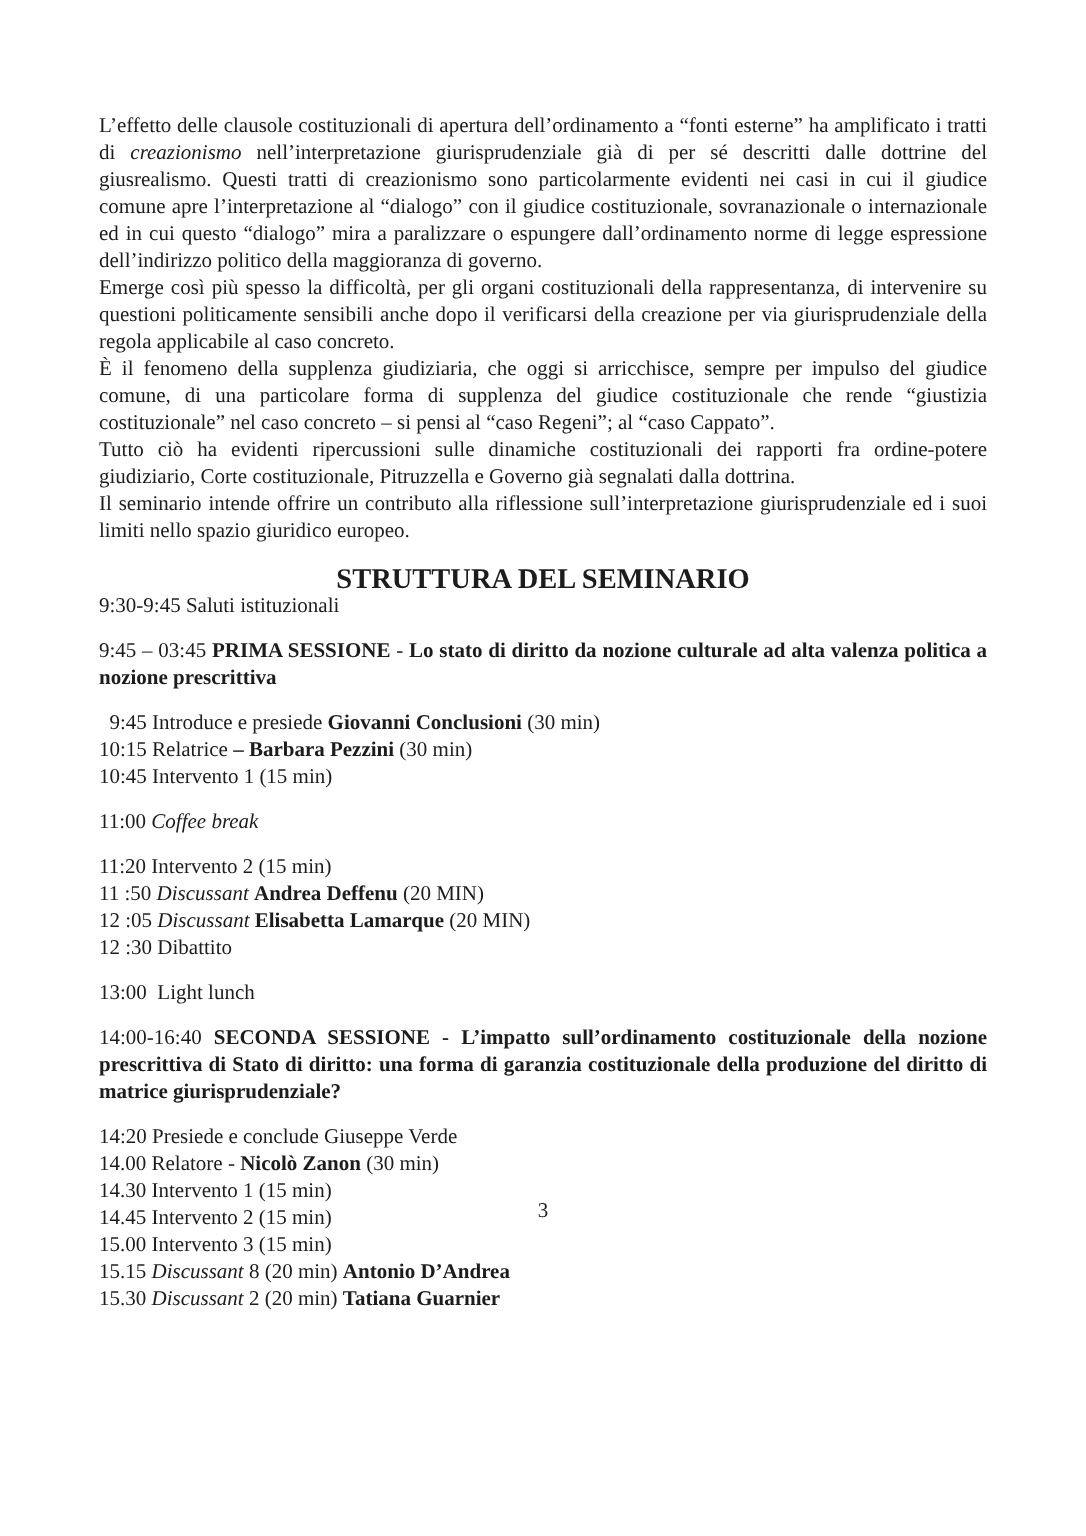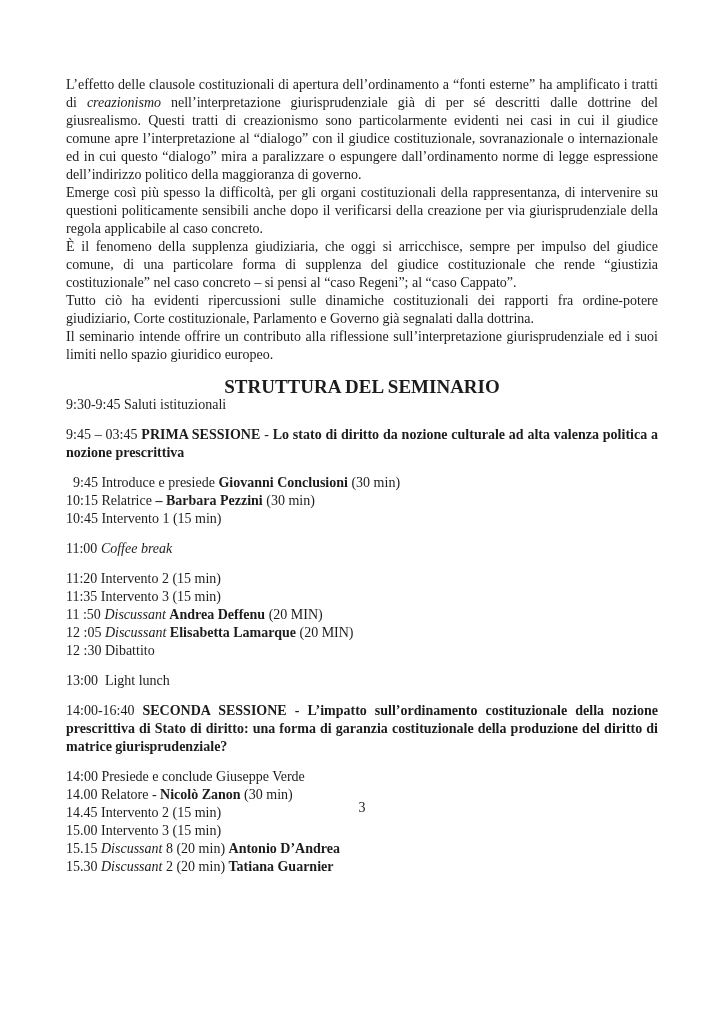--- a/index.html
+++ b/index.html
@@ -46,21 +46,21 @@
 </style>
 </head>
 <body>
 
 <div class="page">
   <div class="content">
 
     <p class="para"><span>L’effetto delle clausole costituzionali di apertura dell’ordinamento a “fonti esterne” ha amplificato i tratti di </span><span style="font-style: italic;">creazionismo</span><span> nell’interpretazione giurisprudenziale già di per sé descritti dalle dottrine del giusrealismo. Questi tratti di creazionismo sono particolarmente evidenti nei casi in cui il giudice comune apre l’interpretazione al “dialogo” con il giudice costituzionale, sovranazionale o internazionale ed in cui questo “dialogo” mira a paralizzare o espungere dall’ordinamento norme di legge espressione dell’indirizzo politico della maggioranza di governo.</span></p>
     <p class="para"><span>Emerge così più spesso la difficoltà, per gli organi costituzionali della rappresentanza, di intervenire su questioni politicamente sensibili anche dopo il verificarsi della creazione per via giurisprudenziale della regola applicabile al caso concreto.</span></p>
     <p class="para"><span>È il fenomeno della supplenza giudiziaria, che oggi si arricchisce, sempre per impulso del giudice comune, di una particolare forma di supplenza del giudice costituzionale che rende “giustizia costituzionale” nel caso concreto – si pensi al “caso Regeni”; al “caso Cappato”.</span></p>
-    <p class="para"><span>Tutto ciò ha evidenti ripercussioni sulle dinamiche costituzionali dei rapporti fra ordine-potere giudiziario, Corte costituzionale, Parlamento e Governo già segnalati dalla dottrina.</span></p>
+    <p class="para"><span>Tutto ciò ha evidenti ripercussioni sulle dinamiche costituzionali dei rapporti fra ordine-potere giudiziario, Corte costituzionale, Pitruzzella e Governo già segnalati dalla dottrina.</span></p>
     <p class="para"><span>Il seminario intende offrire un contributo alla riflessione sull’interpretazione giurisprudenziale ed i suoi limiti nello spazio giuridico europeo.</span></p>
 
     <p class="heading">STRUTTURA DEL SEMINARIO</p>
     <p class="line"><span>9:30-9:45 Saluti istituzionali</span></p>
 
     <div class="gap"></div>
 
     <p class="para title-para"><span>9:45 – 03:45 </span><span style="font-weight: bold;">PRIMA SESSIONE</span><span> - </span><span style="font-weight: bold;">Lo stato di diritto da nozione culturale ad alta valenza politica a nozione prescrittiva</span></p>
 
     <div class="gap"></div>
@@ -69,37 +69,37 @@
     <p class="line"><span>10:15 Relatrice </span><span style="font-weight: bold;">– Barbara Pezzini</span><span> (30 min)</span></p>
     <p class="line"><span>10:45 Intervento 1 (15 min)</span></p>
 
     <div class="gap"></div>
 
     <p class="line"><span>11:00 </span><span style="font-style: italic;">Coffee break</span></p>
 
     <div class="gap"></div>
 
     <p class="line"><span>11:20 Intervento 2 (15 min)</span></p>
-    <p class="line"><span>11:35 Intervento 3 (15 min)</span></p>
     <p class="line"><span>11 :50 </span><span style="font-style: italic;">Discussant</span><span> </span><span style="font-weight: bold;">Andrea Deffenu</span><span> (20 MIN)</span></p>
     <p class="line"><span>12 :05 </span><span style="font-style: italic;">Discussant</span><span> </span><span style="font-weight: bold;">Elisabetta Lamarque</span><span> (20 MIN)</span></p>
     <p class="line"><span>12 :30 Dibattito</span></p>
 
     <div class="gap"></div>
 
     <p class="line"><span>13:00  </span><span style="">Light lunch</span></p>
 
     <div class="gap"></div>
 
     <p class="para title-para"><span>14:00-16:40 </span><span style="font-weight: bold;">SECONDA SESSIONE - L’impatto sull’ordinamento costituzionale della nozione prescrittiva di Stato di diritto: una forma di garanzia costituzionale della produzione del diritto di matrice giurisprudenziale?</span></p>
 
     <div class="gap"></div>
 
-    <p class="line"><span>14:00 Presiede e conclude </span><span style="font-weight: normal;">Giuseppe Verde</span></p>
+    <p class="line"><span>14:20 Presiede e conclude </span><span style="font-weight: normal;">Giuseppe Verde</span></p>
     <p class="line"><span>14.00 Relatore - </span><span style="font-weight: bold;">Nicolò Zanon</span><span> (30 min)</span></p>
+    <p class="line"><span>14.30 Intervento 1 (15 min)</span></p>
     <p class="line"><span>14.45 Intervento 2 (15 min)</span></p>
     <p class="line"><span>15.00 Intervento 3 (15 min)</span></p>
     <p class="line"><span>15.15 </span><span style="font-style: italic;">Discussant</span><span> 8 (20 min) </span><span style="font-weight: bold;">Antonio D’Andrea</span></p>
     <p class="line"><span>15.30 </span><span style="font-style: italic;">Discussant</span><span> 2 (20 min) </span><span style="font-weight: bold;">Tatiana Guarnier</span></p>
     <p class="line"><span>15.45 Dibattito</span></p>
     <p class="line"><span>16.00 Conclusioni (30 min)</span></p>
 
   </div>
 
   <div class="pagenum">3</div>

